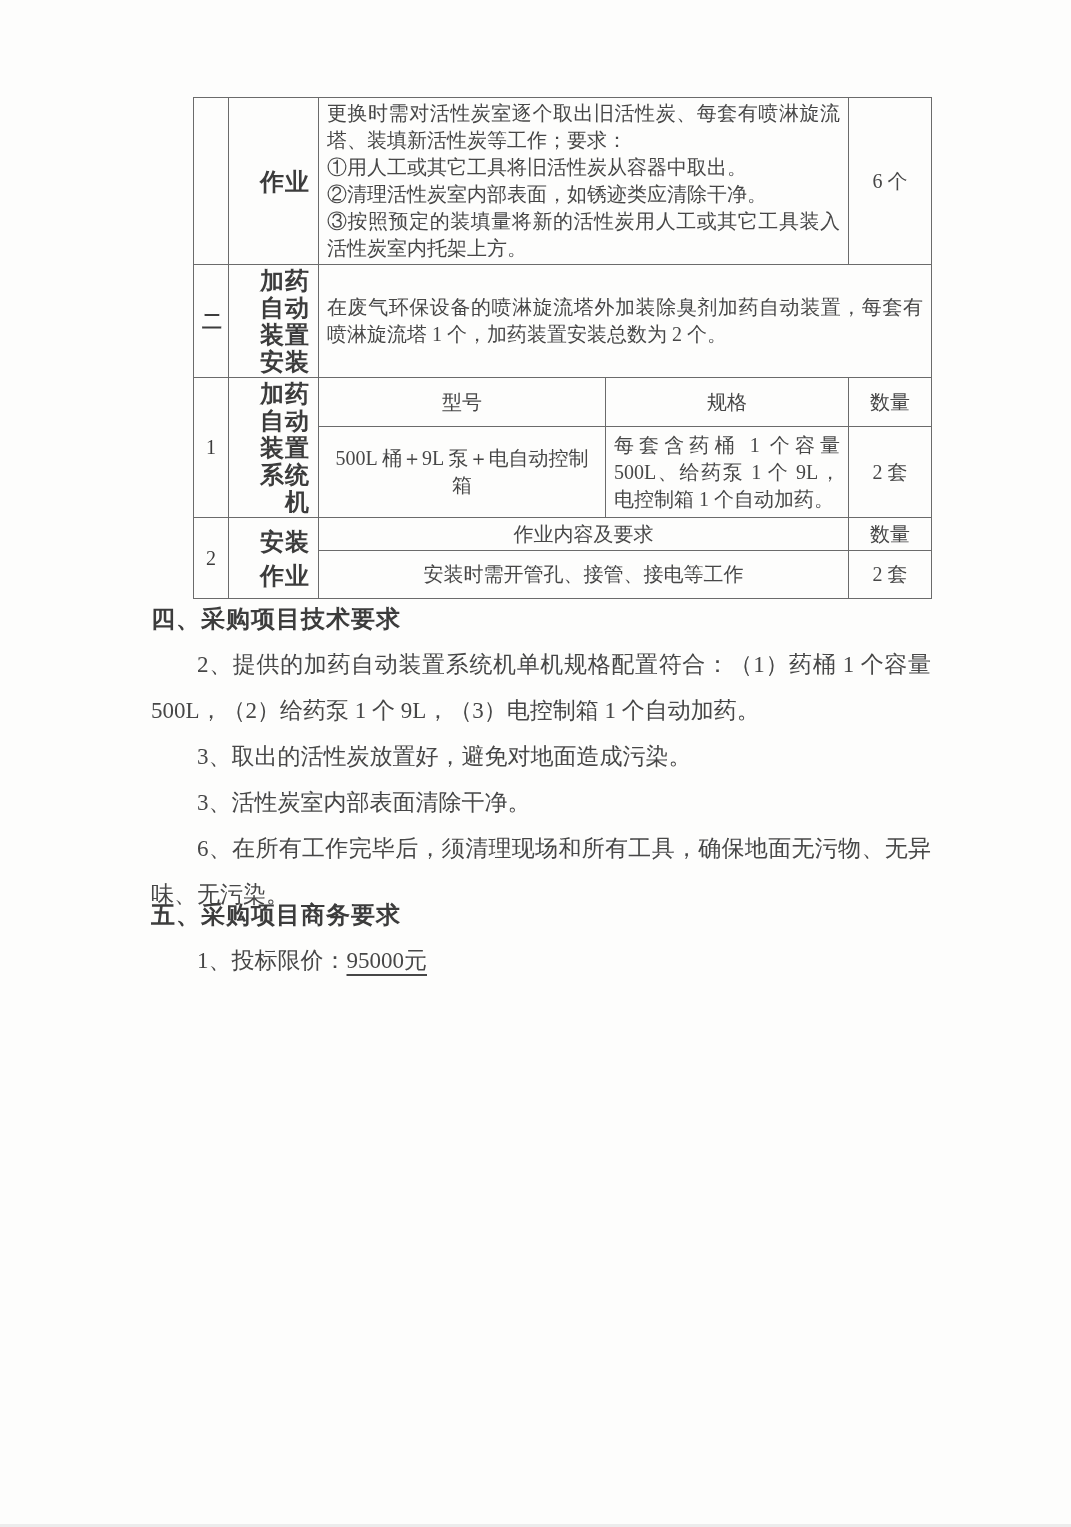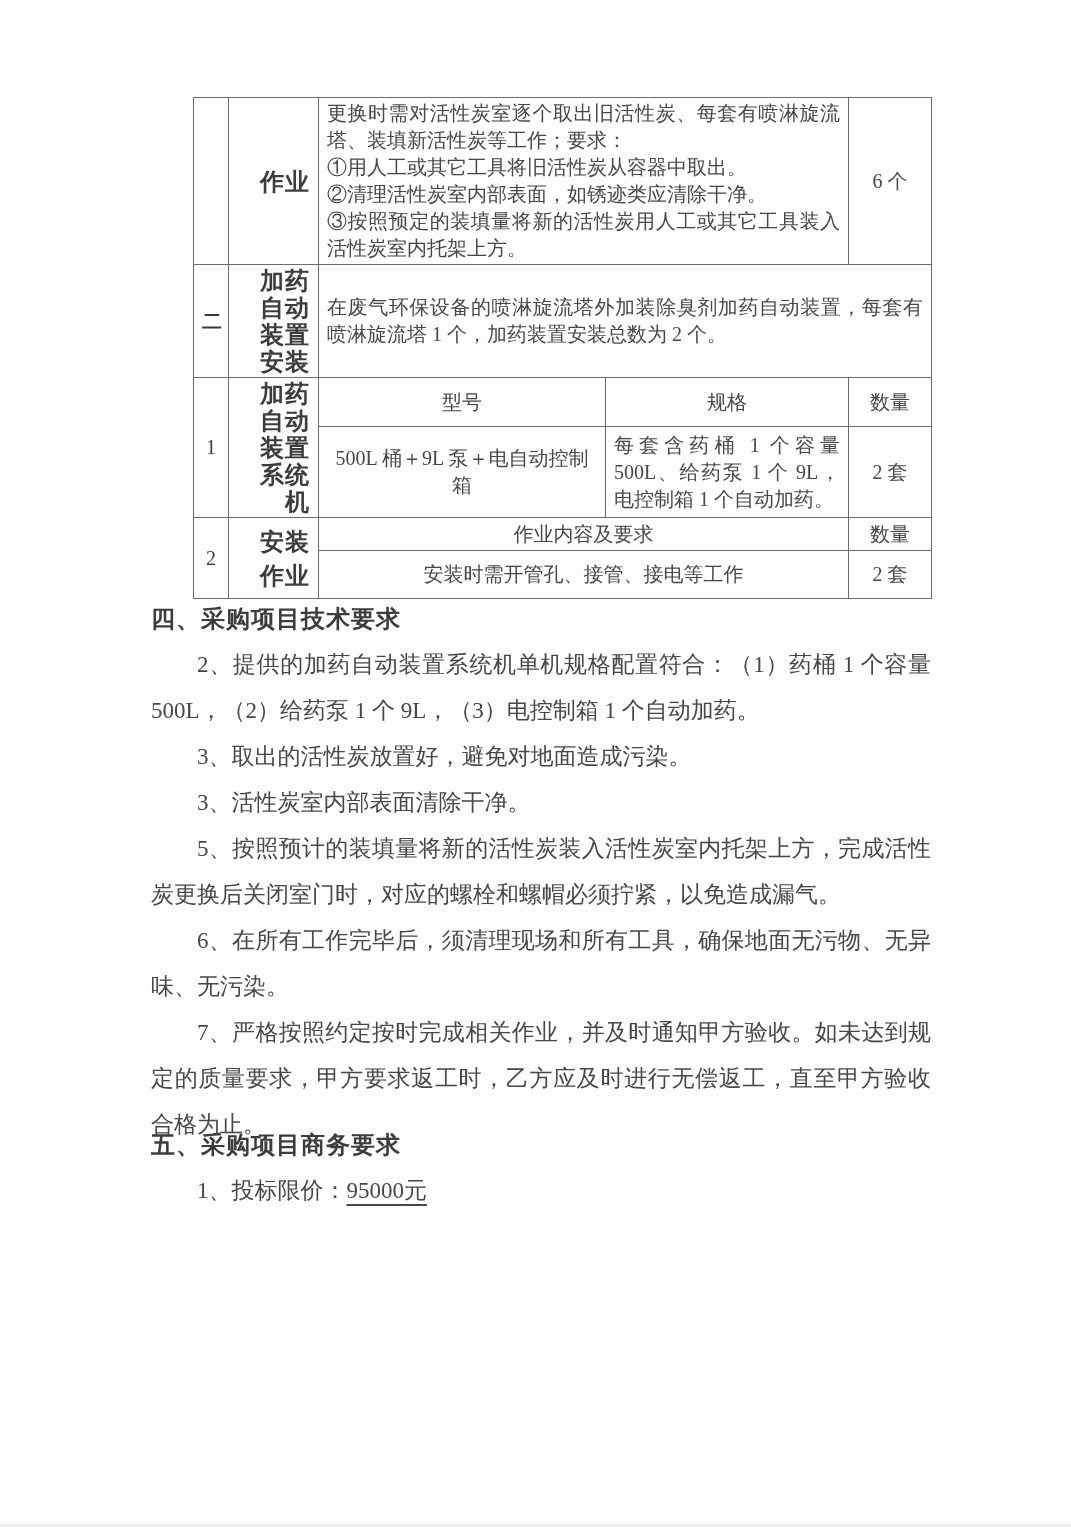--- a/index.html
+++ b/index.html
@@ -128,21 +128,19 @@
       <td class="td-center">2 套</td>
     </tr>
   </tbody>
     </table>
 
   <div class="content">
     <h2 class="sec-heading">四、采购项目技术要求</h2>
     <p>2、提供的加药自动装置系统机单机规格配置符合：（1）药桶 1 个容量 500L，（2）给药泵 1 个 9L，（3）电控制箱 1 个自动加药。</p>
     <p>3、取出的活性炭放置好，避免对地面造成污染。</p>
     <p>3、活性炭室内部表面清除干净。</p>
-    <p>5、按照预计的装填量将新的活性炭装入活性炭室内托架上方，完成活性炭更换后关闭室门时，对应的螺栓和螺帽必须拧紧，以免造成漏气。</p>
     <p>6、在所有工作完毕后，须清理现场和所有工具，确保地面无污物、无异味、无污染。</p>
-    <p>7、严格按照约定按时完成相关作业，并及时通知甲方验收。如未达到规定的质量要求，甲方要求返工时，乙方应及时进行无偿返工，直至甲方验收合格为止。</p>
     <h2 class="sec-heading tight">五、采购项目商务要求</h2>
     <p><span>1、投标限价：</span><span class="underlined">95000元</span></p>
   </div>
 
   <div class="scan-edge"></div>
 </div>
 
 </body></html>

